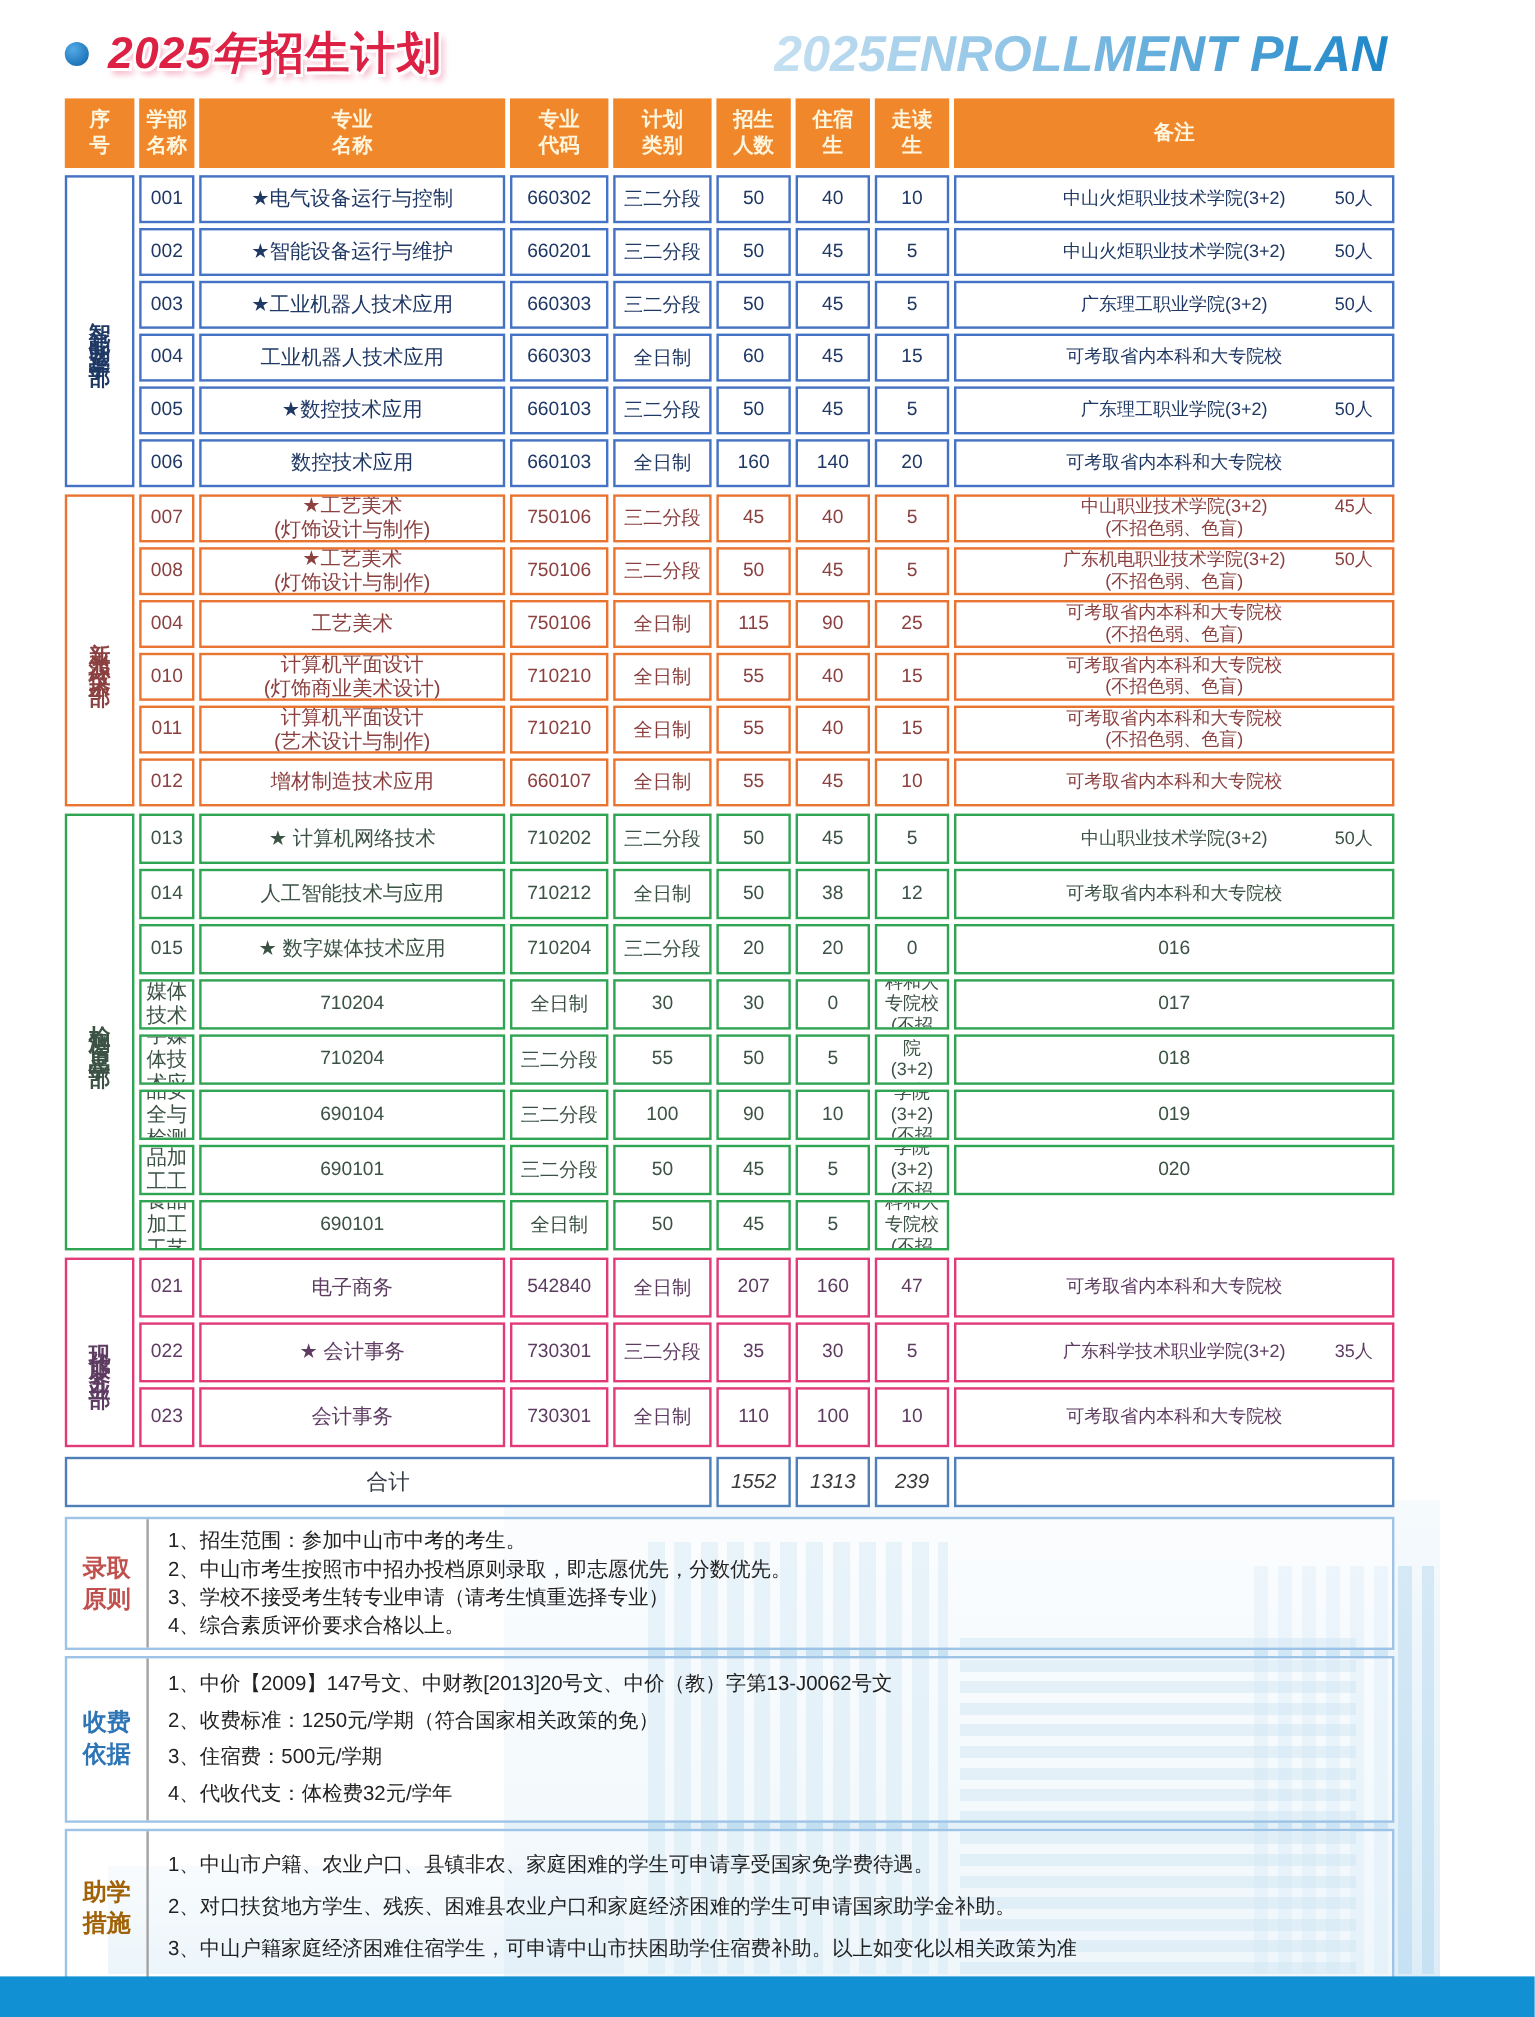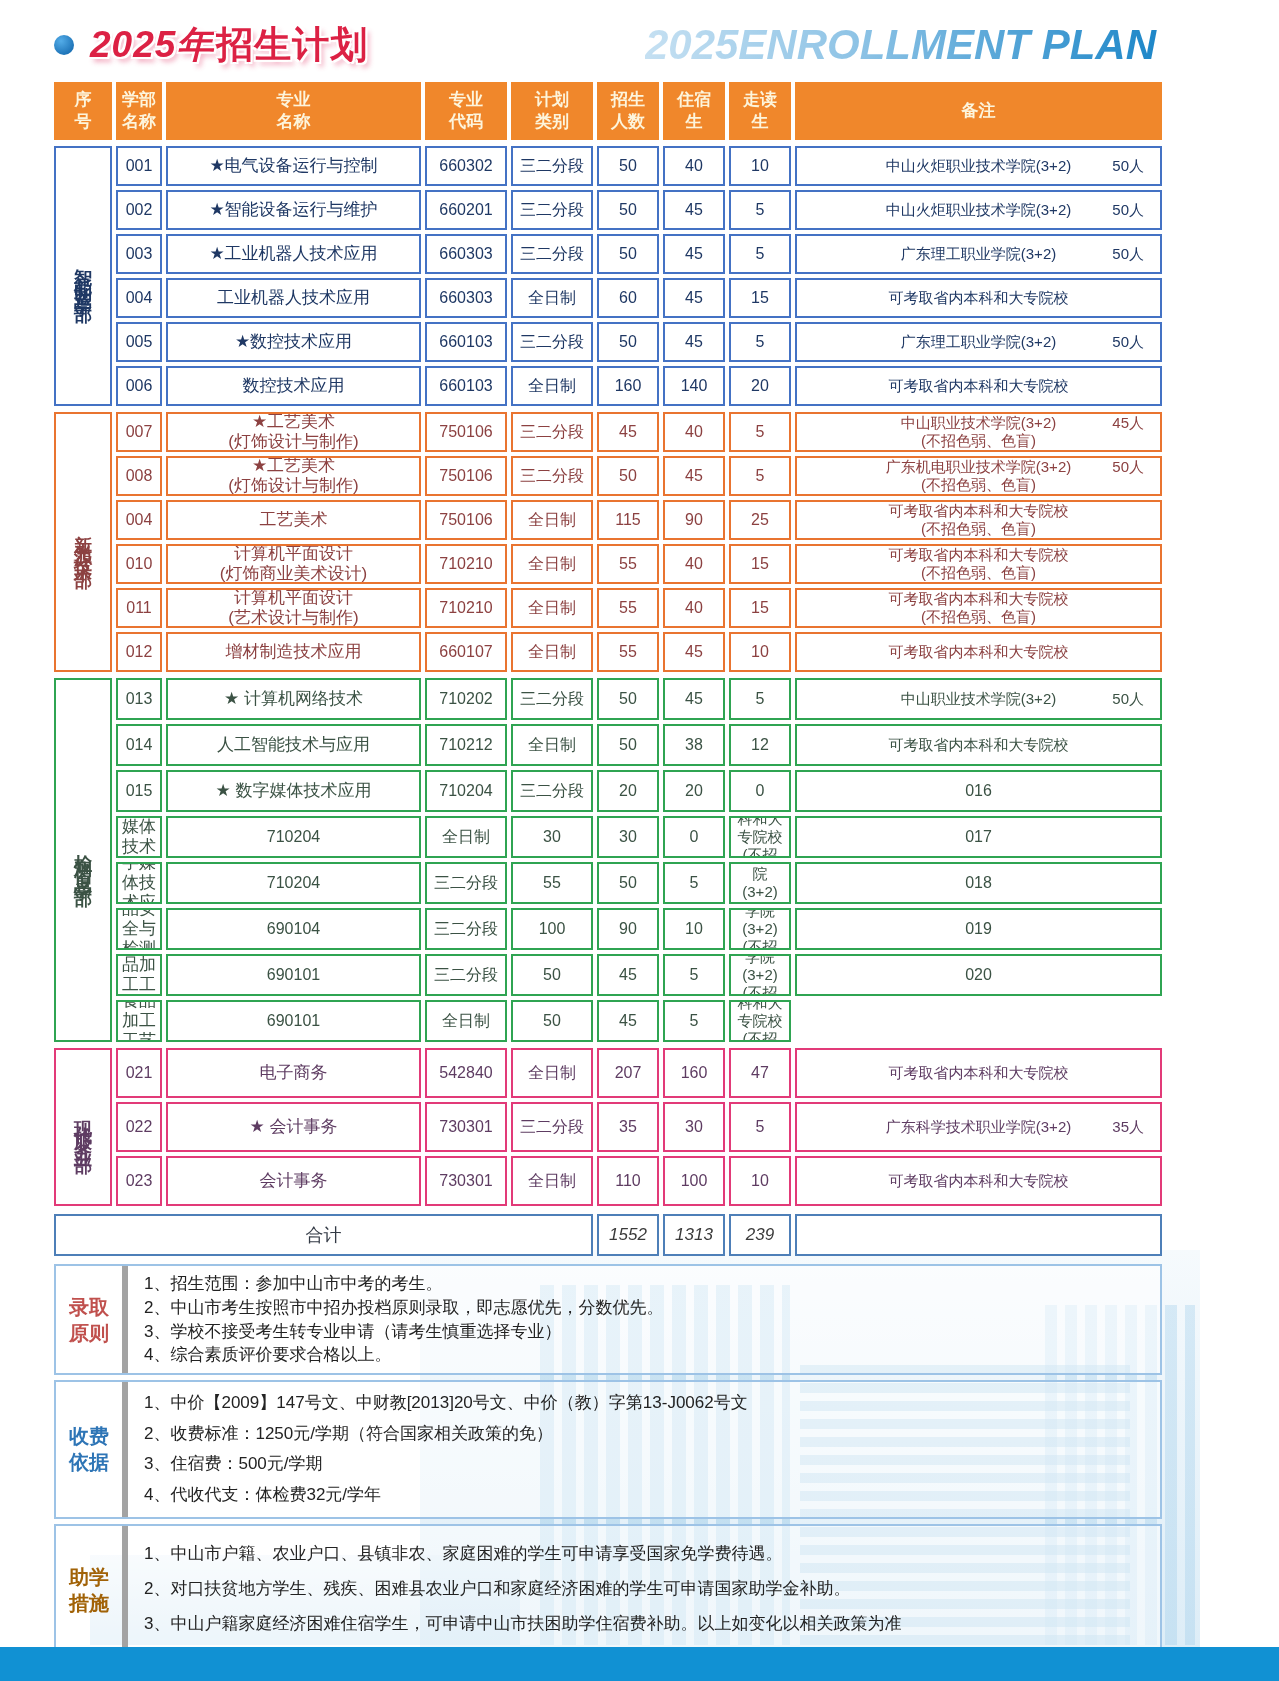--- a/index.html
+++ b/index.html
@@ -55,21 +55,21 @@
   .remark{font-size:15px;line-height:1.2;padding:0 6px;}
   .rline{position:relative;width:100%;text-align:center;}
   .rcount{position:absolute;right:10px;top:0;}
 
   .total-grid{--bc:#4E7FB8;--tc:#333A45;grid-auto-rows:42px;margin-top:8px;margin-bottom:8px;}
   .tlabel{grid-column:1/6;font-size:18px;}
   .total-grid .n{font-size:17px;color:#3A3A3A;font-style:italic;}
 
   
   .note{border:2px solid #9DC3E6;display:flex;margin-bottom:5px;background:rgba(255,255,255,.55);}
-  .nlabel{width:66px;flex:0 0 66px;border-right:6px solid #a3a3a3;display:flex;flex-direction:column;
+  .nlabel{width:66px;flex:0 0 66px;border-right:2px solid #a3a3a3;display:flex;flex-direction:column;
     align-items:center;justify-content:center;font-size:20px;font-weight:bold;line-height:1.3;}
   .nbody{flex:1;padding:6px 10px 6px 16px;display:flex;flex-direction:column;justify-content:center;
     font-size:17px;color:#222;}
   .note-0{min-height:94px;} .note-0 .nline{line-height:1.4;}
   .note-1{min-height:124px;} .note-1 .nline{line-height:1.8;}
   .note-2{min-height:128px;} .note-2 .nline{line-height:2.05;}
 
   
   .band{position:absolute;left:0;bottom:0;width:1279px;height:34px;background:#1191D3;z-index:2;}
 </style>

